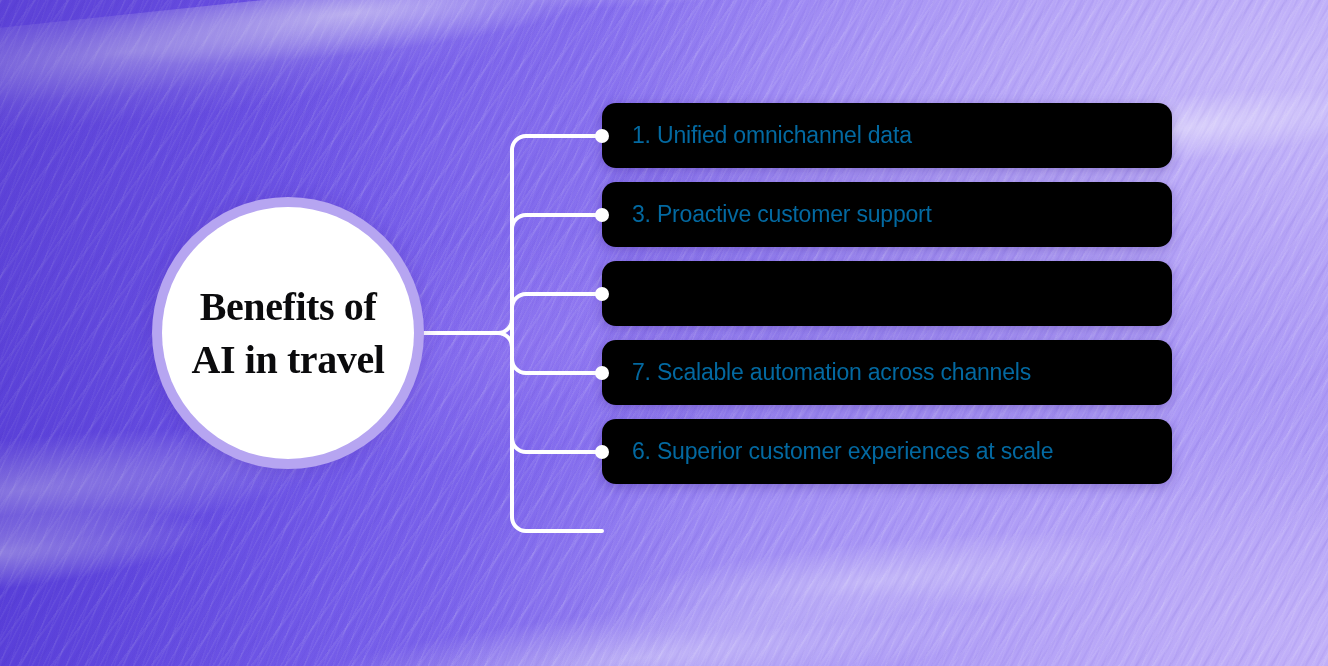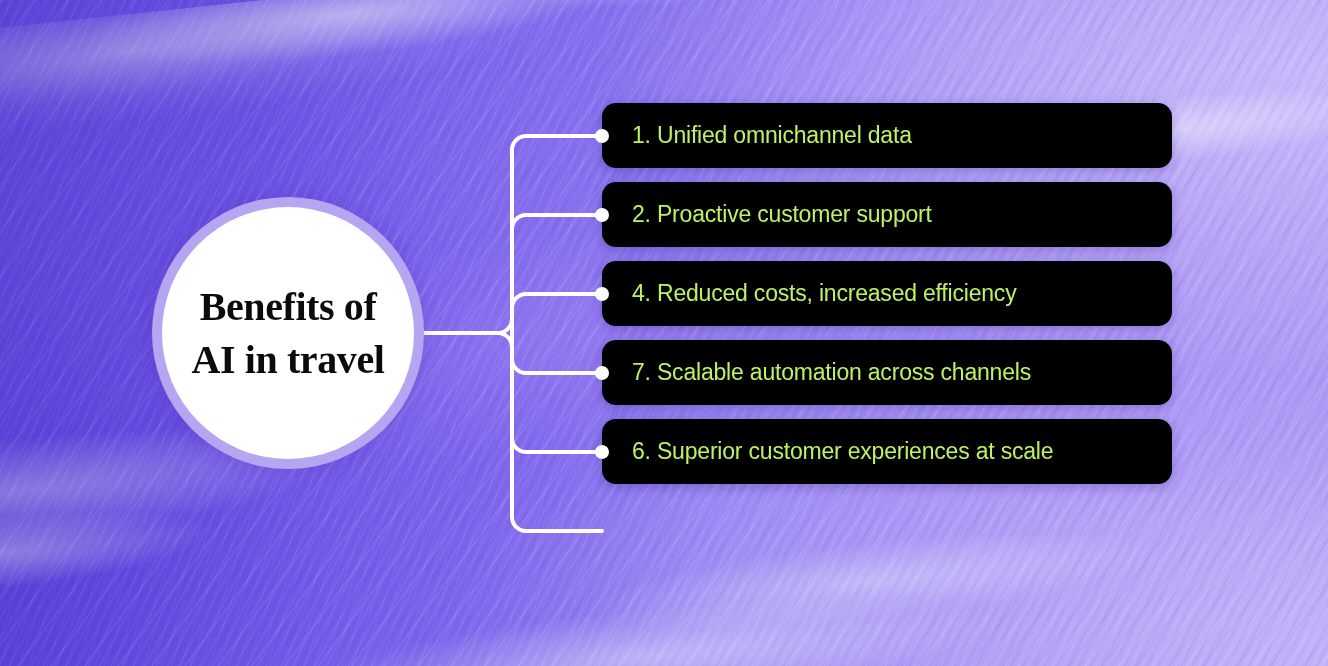--- a/index.html
+++ b/index.html
@@ -146,21 +146,21 @@
     height: 65px;
     margin-bottom: 14px;
     background: #000000;
     border-radius: 14px;
     display: flex;
     align-items: center;
     box-shadow: 0 3px 12px rgba(40,16,120,0.28);
   }
   .card:last-child { margin-bottom: 0; }
   .card-label {
-    color: #bef264;
+    color: #0369a1;
     font-size: 23px;
     font-weight: 500;
     letter-spacing: -0.2px;
     padding-left: 30px;
     white-space: nowrap;
   }
   .card-dot {
     position: absolute;
     left: -7px;
     top: 50%;
@@ -207,27 +207,26 @@
 
   <div class="cards">
 
     <div class="card">
       <span class="card-dot"></span>
       <span class="card-label">1. Unified omnichannel data</span>
     </div>
 
     <div class="card">
       <span class="card-dot"></span>
-      <span class="card-label">2. Proactive customer support</span>
-    </div>
-
-
-    <div class="card">
-      <span class="card-dot"></span>
-      <span class="card-label">4. Reduced costs, increased efficiency</span>
+      <span class="card-label">3. Proactive customer support</span>
+    </div>
+
+
+    <div class="card">
+      <span class="card-dot"></span>
     </div>
 
     <div class="card">
       <span class="card-dot"></span>
       <span class="card-label">7. Scalable automation across channels</span>
     </div>
 
     <div class="card">
       <span class="card-dot"></span>
       <span class="card-label">6. Superior customer experiences at scale</span>

